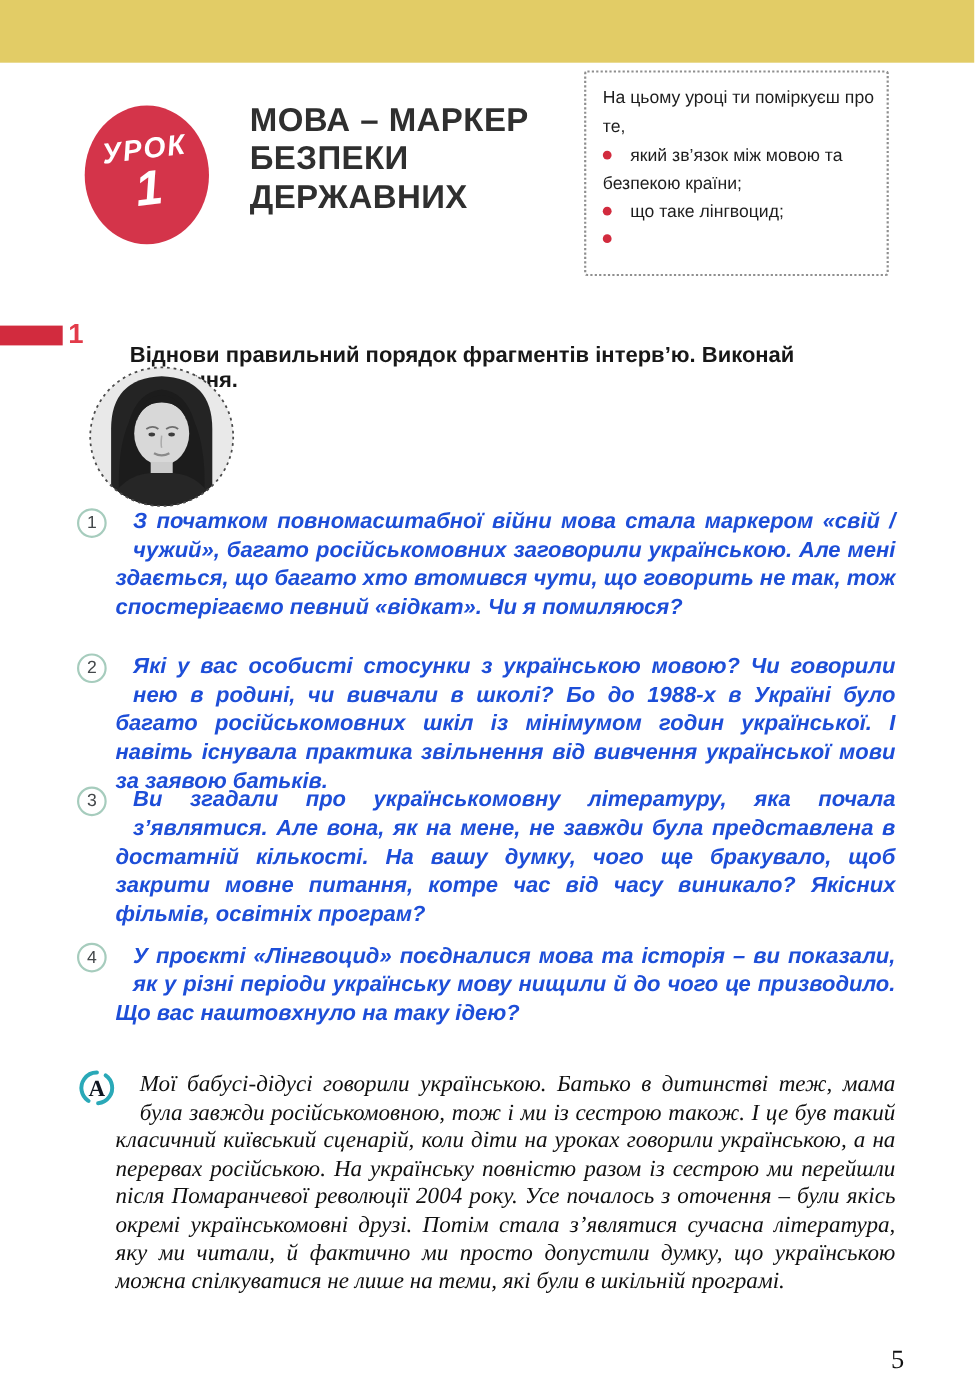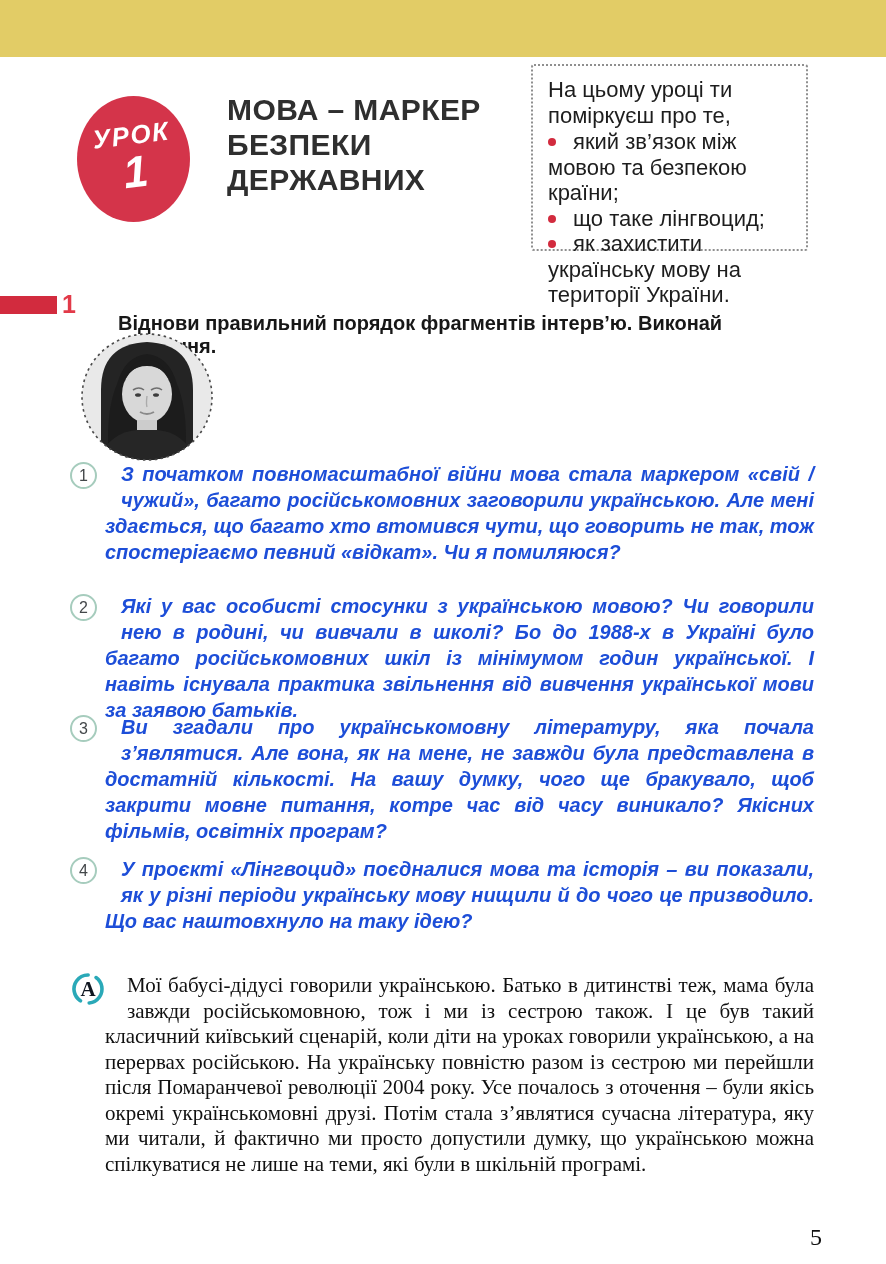--- a/index.html
+++ b/index.html
@@ -20,21 +20,21 @@
   .badge-number { font-size:44px; line-height:42px; }
 
   
   .title { position:absolute; left:227px; top:92px; margin:0; font-size:30px; line-height:35px;
            font-weight:bold; color:#2f2f2f; letter-spacing:0.4px; }
 
   
   .objectives {
     position:absolute; left:531px; top:64px; width:277px; height:187px;
     border:2px dotted #8f8f8f; border-radius:3px; box-sizing:border-box;
-    padding:11px 10px 0 15px; font-size:22px; line-height:25.5px; color:#1d1d1d;
+    padding:11px 10px 0 15px; font-size:16px; line-height:25.5px; color:#1d1d1d;
   }
   .obj-intro { margin:0 0 1px 0; }
   .obj-item { margin:0; }
   .dot { display:inline-block; width:8px; height:8px; border-radius:50%; background:#d22b3e;
          margin-right:17px; margin-bottom:2px; vertical-align:middle; }
 
   
   .task-tab { position:absolute; left:0; top:296px; width:57px; height:18px; background:#d22b3e; }
   .task-num { position:absolute; left:62px; top:290px; font-size:25px; font-weight:bold; color:#e23a49; }
   .task-instr { position:absolute; left:118px; top:312px; width:690px; font-size:20px; font-weight:bold; color:#171717; }
@@ -58,21 +58,21 @@
   .q-text { margin:0 0 0 35px; font-size:20px; line-height:26px; font-style:italic; font-weight:bold;
             color:#1d4ed8; text-align:justify; }
   .ind  { float:left; width:16px; height:52px; }
 
   
   .answer { position:absolute; left:75px; top:973px; width:739px; }
   .a-badge { position:absolute; left:-6px; top:-3px; width:38px; height:38px; }
   .a-letter { position:absolute; left:0; top:0; width:38px; height:38px; text-align:center; line-height:38px;
               font-family:"Liberation Serif", serif; font-weight:bold; font-size:21px; color:#101721; }
   .a-text { margin:0 0 0 30px; font-family:"Liberation Serif", serif; font-size:21px; line-height:25.5px;
-            text-align:justify; color:#101010; }
+            text-align:justify; color:#101010;font-style:italic; }
   .ind2 { float:left; width:22px; height:51px; }
 
   .page-num { position:absolute; right:64px; top:1224px; font-family:"Liberation Serif", serif;
               font-size:24px; color:#111111; }
 </style>
 </head>
 <body>
 
 <div class="page">
 
@@ -93,21 +93,21 @@
 
   <aside class="objectives">
     <p class="obj-intro">На цьому уроці ти поміркуєш про те,</p>
     <div class="obj-item">
       <span class="dot"></span><span>який зв’язок між мовою та безпекою країни;</span>
     </div>
     <div class="obj-item">
       <span class="dot"></span><span>що таке лінгвоцид;</span>
     </div>
     <div class="obj-item">
-      <span class="dot"></span><span>як захистити українську мову на території  України.</span>
+      <span class="dot"></span>
     </div>
   </aside>
 
   <div class="task-tab"></div>
   <div class="task-num">1</div>
   <div class="task-instr">Віднови правильний порядок фрагментів інтерв’ю. Виконай завдання.</div>
 
   <div class="photo">
     <svg width="136" height="130" viewBox="0 0 136 130">
       <defs>

